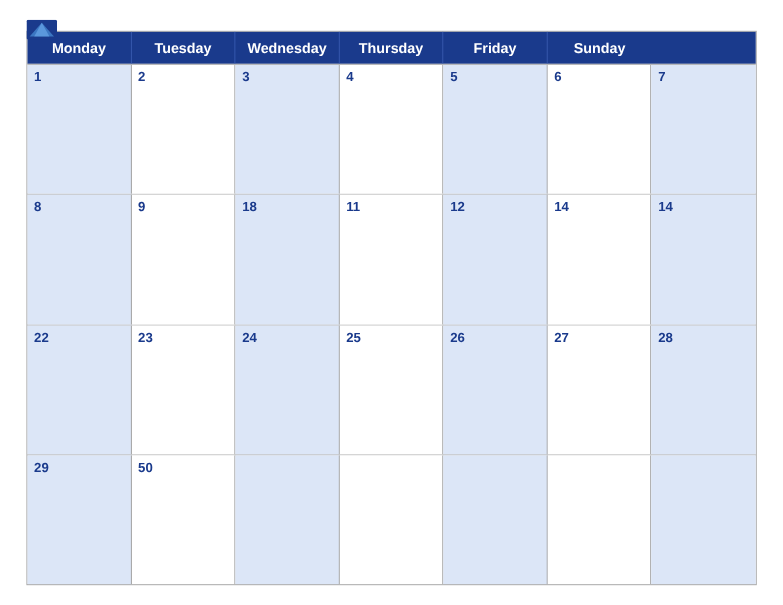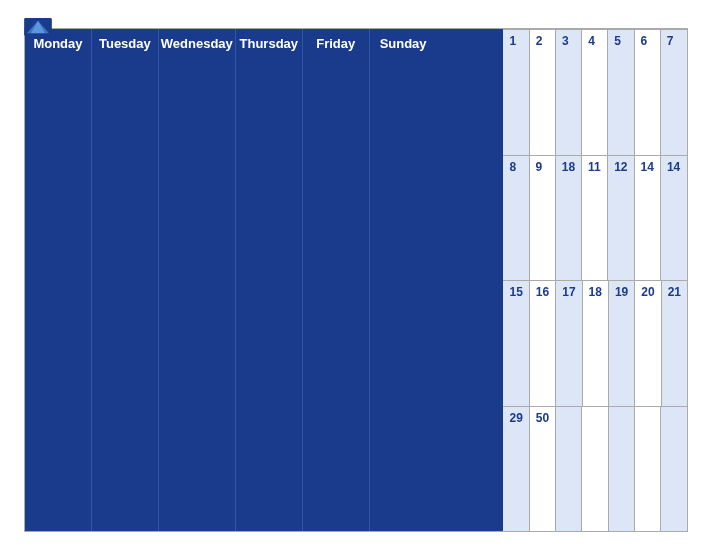--- a/index.html
+++ b/index.html
@@ -59,21 +59,21 @@
     }
     .title {
       font-size: 30px;
       color: #1a3a8c;
       font-weight: bold;
       text-align: center;
     }
     .calendar {
       flex: 1;
       display: flex;
-      flex-direction: row;
+      flex-direction: column;
       border: 1px solid #aaa;
     }
     .cal-header-row {
       display: grid;
       grid-template-columns: repeat(7, 1fr);
       background: #1a3a8c;
     }
     .cal-header-cell {
       color: #fff;
       text-align: center;
@@ -185,39 +185,39 @@
           </div>
           <div class="cal-cell">
             <span class="day-num">14</span>
           </div>
           <div class="cal-cell shaded">
             <span class="day-num">14</span>
           </div>
         </div>
         <div class="cal-week">
           <div class="cal-cell shaded">
-            <span class="day-num">15</span>
-          </div>
-          <div class="cal-cell">
-            <span class="day-num">16</span>
-          </div>
-          <div class="cal-cell shaded">
-            <span class="day-num">17</span>
-          </div>
-          <div class="cal-cell">
-            <span class="day-num">18</span>
-          </div>
-          <div class="cal-cell shaded">
-            <span class="day-num">19</span>
-          </div>
-          <div class="cal-cell">
-            <span class="day-num">20</span>
-          </div>
-          <div class="cal-cell shaded">
-            <span class="day-num">21</span>
+            <span class="day-num">22</span>
+          </div>
+          <div class="cal-cell">
+            <span class="day-num">23</span>
+          </div>
+          <div class="cal-cell shaded">
+            <span class="day-num">24</span>
+          </div>
+          <div class="cal-cell">
+            <span class="day-num">25</span>
+          </div>
+          <div class="cal-cell shaded">
+            <span class="day-num">26</span>
+          </div>
+          <div class="cal-cell">
+            <span class="day-num">27</span>
+          </div>
+          <div class="cal-cell shaded">
+            <span class="day-num">28</span>
           </div>
         </div>
         <div class="cal-week">
           <div class="cal-cell shaded">
             <span class="day-num">29</span>
           </div>
           <div class="cal-cell">
             <span class="day-num">50</span>
           </div>
           <div class="cal-cell shaded"></div>

